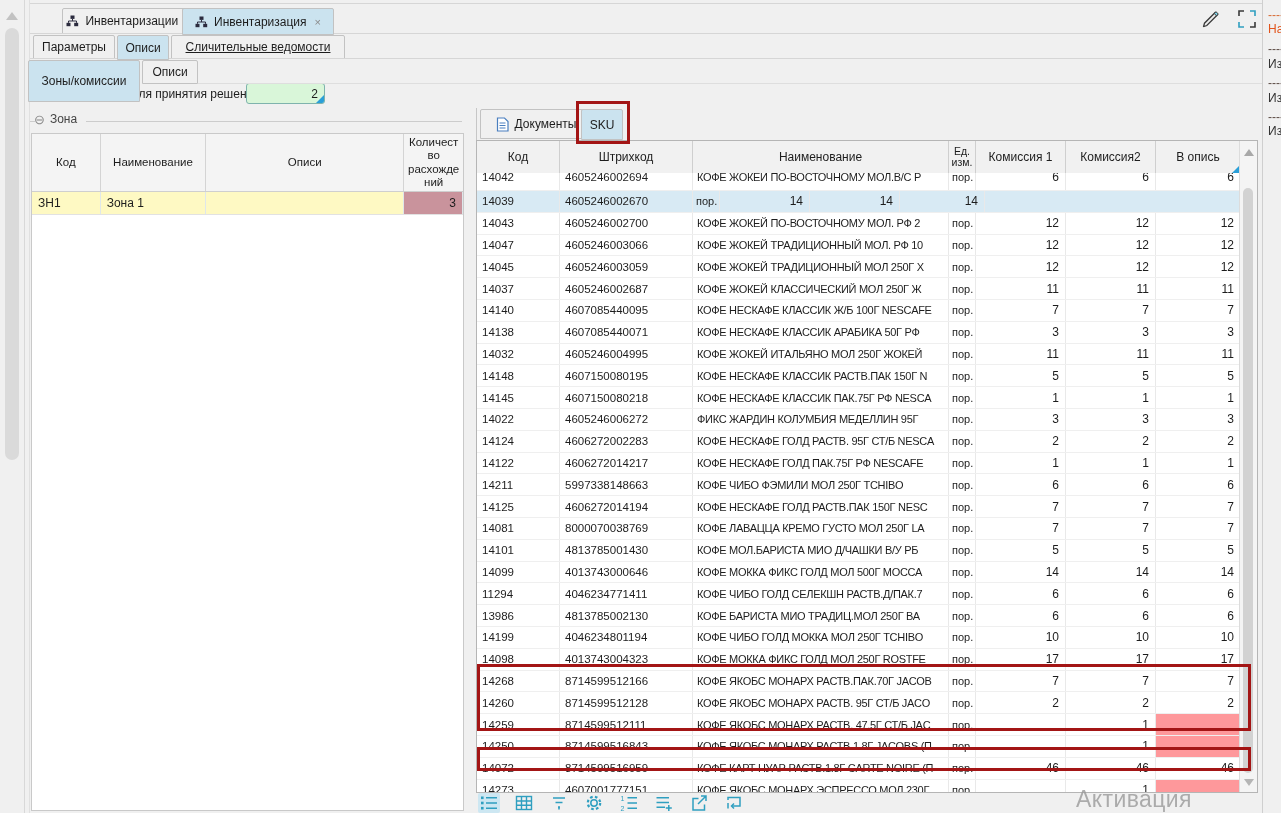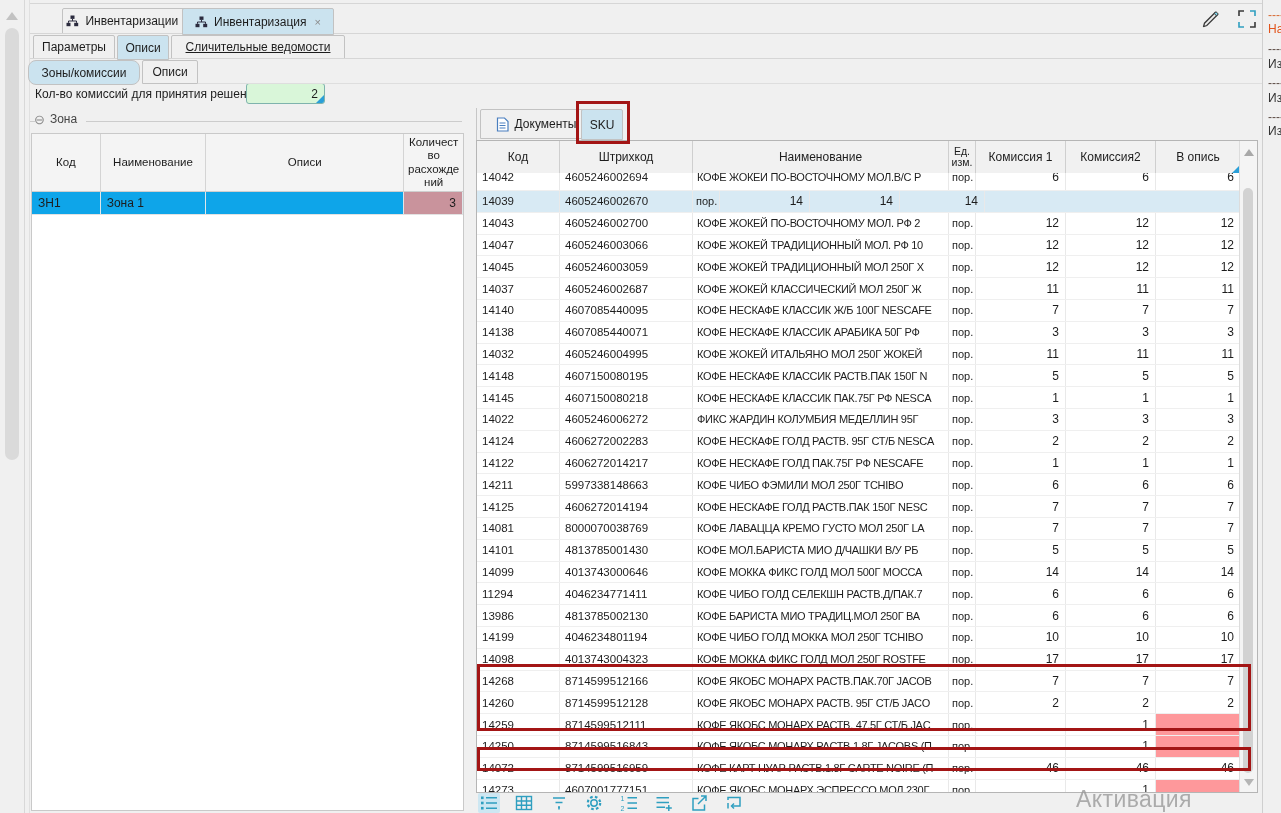--- a/index.html
+++ b/index.html
@@ -32,21 +32,21 @@
 
   
   .zona-legend{left:34px;top:112px;font-size:12px;color:#444;display:flex;gap:5px;align-items:center;}
   .collapse-glyph{color:#8a8a8a;font-size:13px;line-height:13px;}
   .zona-box{left:31px;top:133px;width:433px;height:678px;background:#fff;border:1px solid #c9c9c9;}
   .zona-header{display:flex;height:57px;background:#f4f4f4;border-bottom:1px solid #cfcfcf;}
   .zh{box-sizing:border-box;border-right:1px solid #d4d4d4;display:flex;align-items:center;justify-content:center;
       font-size:11.5px;text-align:center;overflow:hidden;line-height:13.5px;overflow-wrap:anywhere;padding:0 2px;}
   .zh:last-child{border-right:none;}
   .zw1{width:69px}.zw2{width:106px}.zw3{width:199px}.zw4{width:59px}
-  .zona-row{display:flex;height:22px;background:#0ea5e9;border-bottom:1px solid #e2e2e2;font-size:12px;text-align:right;}
+  .zona-row{display:flex;height:22px;background:#fef9c3;border-bottom:1px solid #e2e2e2;font-size:12px;text-align:right;}
   .zc{box-sizing:border-box;border-right:1px solid #dfe7ea;display:flex;align-items:center;padding-left:6px;overflow:hidden;}
   .zc.num{justify-content:flex-end;padding-right:6px;background:#c9939c;}
 
   
   .doc-tab{left:480px;top:109px;width:112px;height:30px;}
   .sku-tab{left:581px;top:109px;width:42px;height:31px;}
   .sku-annot{left:576px;top:101px;width:54px;height:43px;border:3px solid #a31515;z-index:10;pointer-events:none;}
 
   
   .sku-table{left:476px;top:140px;width:782px;height:653px;background:#fff;border:1px solid #b5b5b5;overflow:hidden;}
@@ -140,21 +140,21 @@
   <div class="tab" style="left:33px;top:35px;width:82px;height:24px;align-items:center;">
     <span>Параметры</span>
   </div>
   <div class="tab active" style="left:117px;top:35px;width:52px;height:25px;">
     <span>Описи</span>
   </div>
   <div class="tab" style="left:171px;top:35px;width:174px;height:24px;text-decoration:underline;">
     <span>Сличительные ведомости</span>
   </div>
 
-  <div class="tab active" style="left:28px;top:60px;width:112px;height:25px;border-radius:8px;">
+  <div class="tab active" style="left:28px;top:60px;width:112px;height:42px;">
     <span>Зоны/комиссии</span>
   </div>
   <div class="tab" style="left:142px;top:60px;width:56px;height:24px;">
     <span>Описи</span>
   </div>
 
   <div class="abs win-icons">
     <span>
       <svg width="22" height="22" viewBox="0 0 22 22">
           <path d="M4 18.5 L6.8 17.5 L17.5 6.8 L15.2 4.5 L4.5 15.2 L3.6 18.3 Z" fill="none" stroke="#3a3a3a" stroke-width="1.3"></path>

